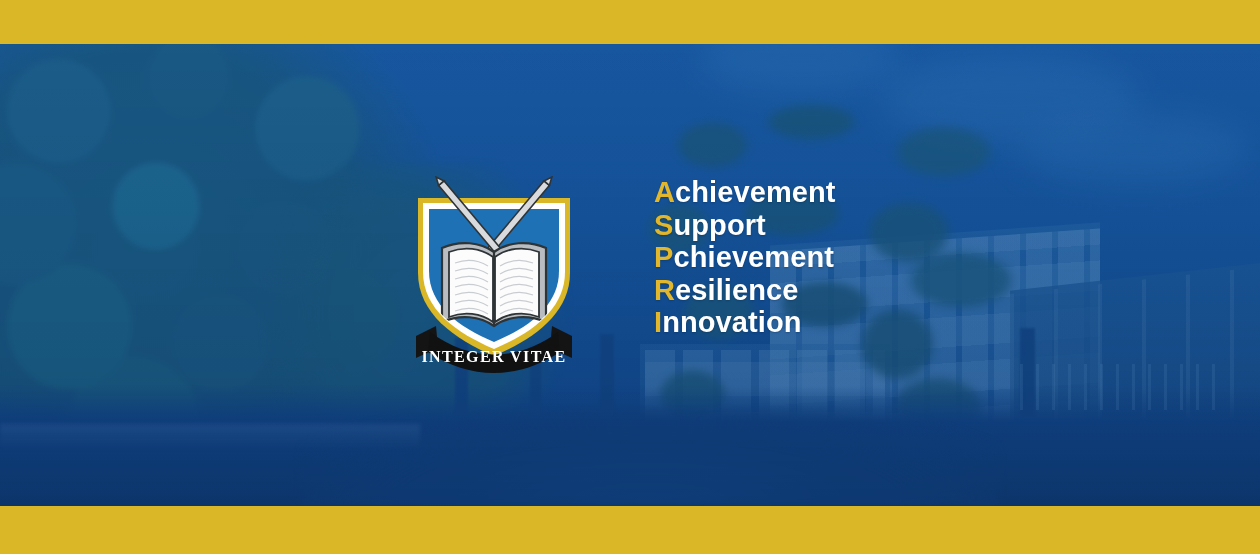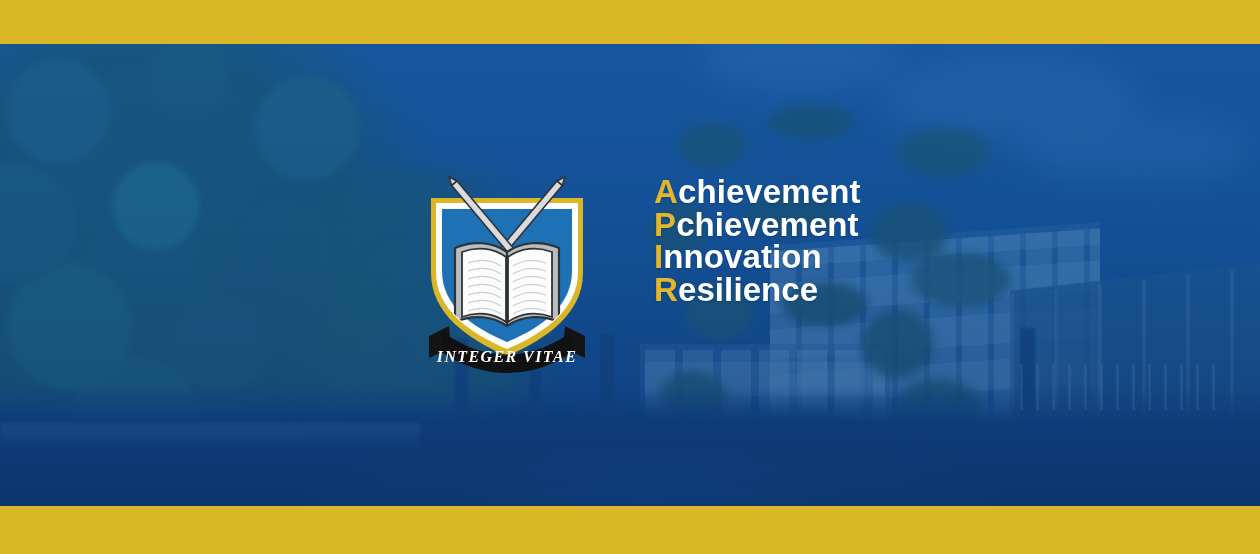--- a/index.html
+++ b/index.html
@@ -140,27 +140,27 @@
     opacity:.6;
   }
   
   #wash{
     position:absolute;left:0;top:0;width:100%;height:100%;
     background:linear-gradient(180deg,rgba(30,112,180,.45) 0%,rgba(26,96,160,.52) 70%,rgba(23,86,146,.6) 100%);
     mix-blend-mode:multiply;
   }
 
   
-  #crest{position:absolute;left:421px;top:176px;width:172px;height:204px;z-index:30;font-style:italic;}
+  #crest{position:absolute;left:408px;top:176px;width:172px;height:204px;z-index:30;}
   #crest svg{display:block;width:100%;height:100%;}
 
   
   #values{
     position:absolute;left:654px;top:176px;z-index:30;
-    font-size:33px;line-height:32.5px;font-weight:bold;
+    font-size:29px;line-height:32.5px;font-weight:bold;
     color:#FFFFFF;letter-spacing:.1px;
     text-shadow:0 1px 2px rgba(0,40,80,.35);
   }
   .value-line{white-space:nowrap;}
   .value-initial{color:#E2B72B;}
 </style>
 </head>
 <body>
 
 <div id="banner">
@@ -267,24 +267,27 @@
         <text x="86" y="186" text-anchor="middle" font-family="'Liberation Serif',serif" font-size="16" font-weight="bold" fill="#FFFFFF" letter-spacing="1.4">INTEGER VITAE</text>
       </g>
     </svg>
   </div>
 
   <div id="values">
     <div class="value-line">
       <span class="value-initial">A</span><span>chievement</span>
     </div>
     <div class="value-line">
+      <span class="value-initial">S</span><span>upport</span>
+    </div>
+    <div class="value-line">
       <span class="value-initial">P</span><span>chievement</span>
     </div>
     <div class="value-line">
+      <span class="value-initial">R</span><span>esilience</span>
+    </div>
+    <div class="value-line">
       <span class="value-initial">I</span><span>nnovation</span>
-    </div>
-    <div class="value-line">
-      <span class="value-initial">R</span><span>esilience</span>
     </div>
   </div>
 
   <div class="goldbar" id="gold-bottom"></div>
 </div>
 
 </body></html>

